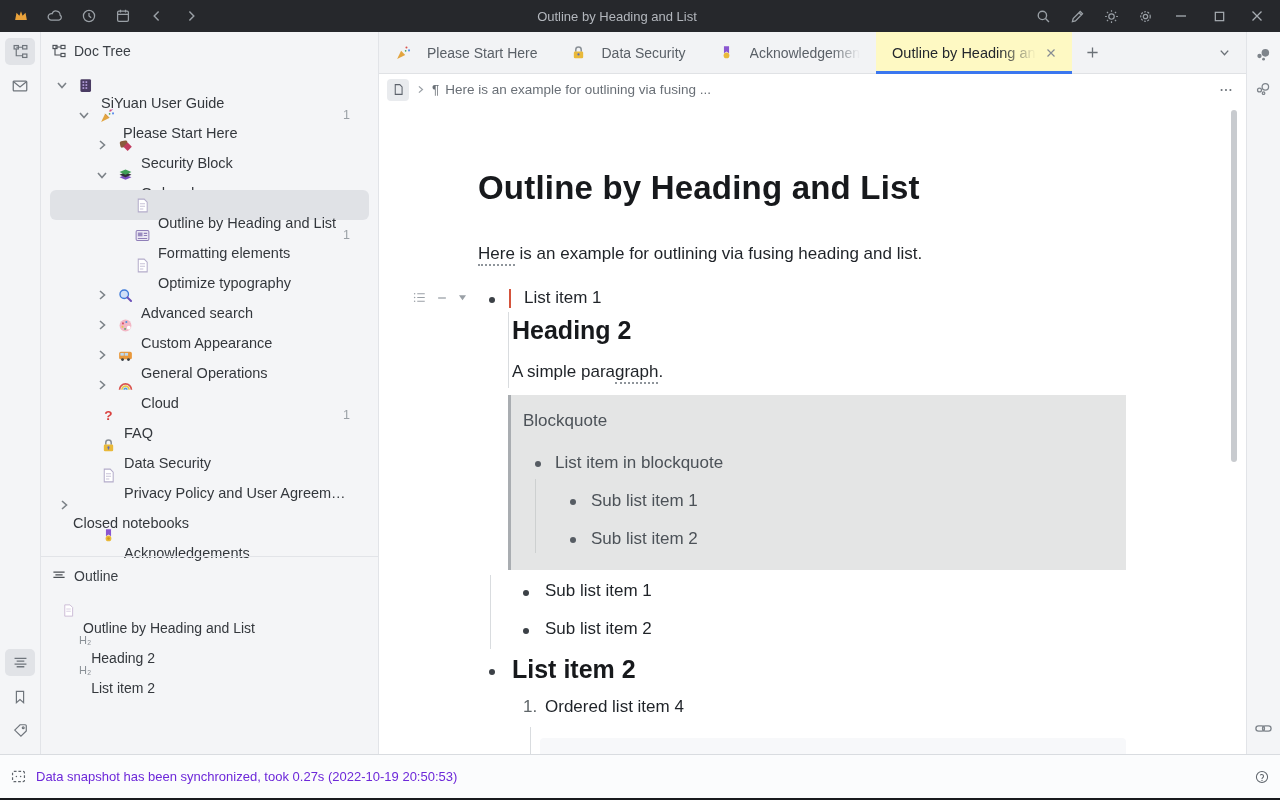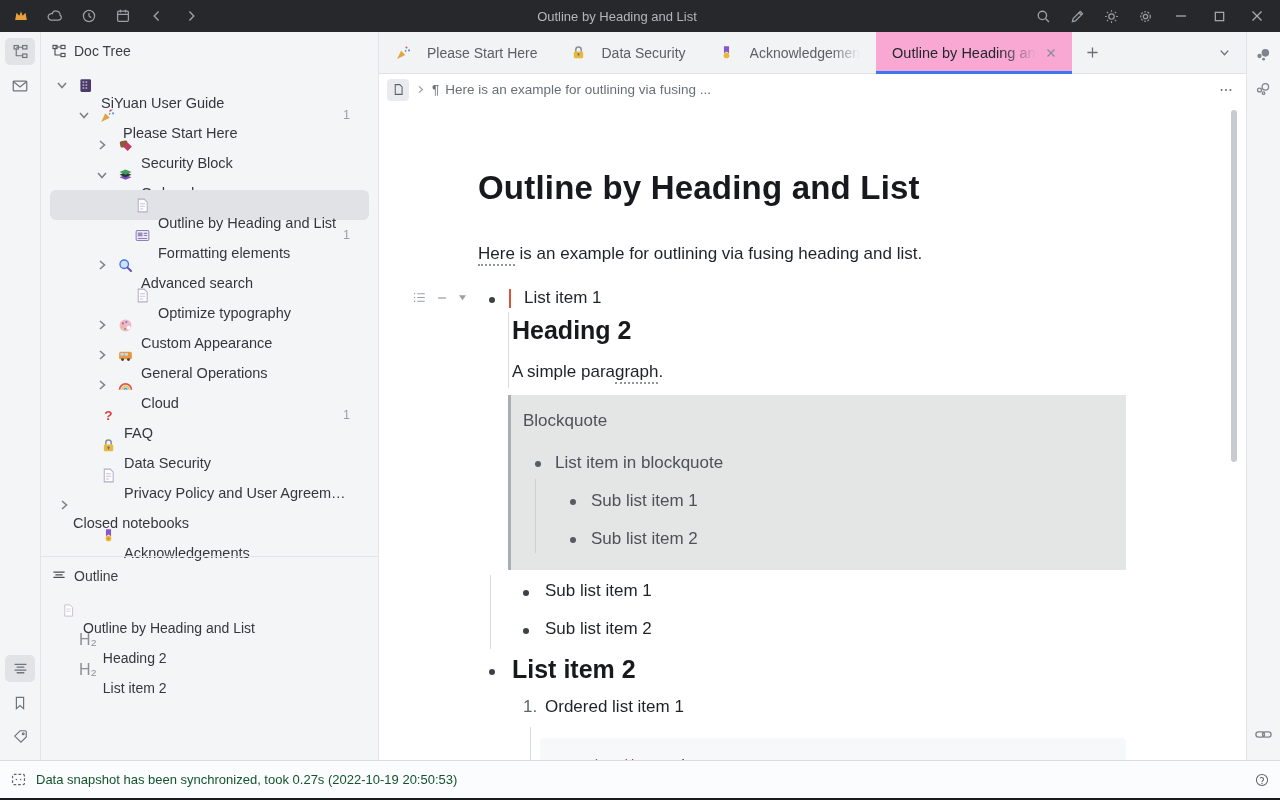--- a/index.html
+++ b/index.html
@@ -25,29 +25,29 @@
   
   .doctree-panel { width:338px; background:#f4f5f7; border-right:1px solid #e2e4e8; display:flex; flex-direction:column; flex:none; color:#34383d; }
   .panel-header { height:38px; display:flex; align-items:center; gap:7px; padding-left:10px; font-size:14px; color:#3a3f45; flex:none; }
   .trow { height:30px; display:flex; align-items:center; padding-right:28px; font-size:14.5px; white-space:nowrap; cursor:default; }
   .chev { width:14px; height:14px; margin-right:8px; color:#7c8288; flex:none; }
   .ticon { width:17px; height:17px; margin-right:7px; flex:none; display:flex; align-items:center; justify-content:center; }
   .tlabel { overflow:hidden; text-overflow:ellipsis;margin-top:36px; }
   .tcount { margin-left:auto; color:#9aa0a6; font-size:12.5px; }
   .trow.selected { background:#e0e2e6; border-radius:6px; margin:0 9px; padding-right:10px; }
   .outline-section { border-top:1px solid #e2e4e8; margin-top:6px; flex:1; }
-  .h2mark { color:#8a9096; font-size:16px; margin-right:6px; flex:none; }
+  .h2mark { color:#8a9096; font-size:11px; flex:none; }
 
   
   .center-col { flex:1; display:flex; flex-direction:column; min-width:0; background:#fff; position:relative; }
   .tabbar { height:42px; background:#f2f3f5; border-bottom:1px solid #e0e2e5; display:flex; align-items:stretch; flex:none; }
   .tab { display:flex; align-items:center; gap:8px; padding:0 16px; font-size:14px; color:#5a6067; position:relative; white-space:nowrap; }
   .tab .tab-label { max-width:118px; overflow:hidden; }
   .tab.truncated .tab-label { -webkit-mask-image:linear-gradient(90deg,#000 75%,transparent); mask-image:linear-gradient(90deg,#000 75%,transparent); }
-  .tab.active { background:#f9a8d4; color:#24282d; }
+  .tab.active { background:#fef9c3; color:#24282d; }
   .tab.active .tab-label { max-width:146px; font-size:14.5px; }
   .tab.active::after { content:""; position:absolute; left:0; right:0; bottom:-1px; height:3px; background:#3b77ef; }
   .tab-close { color:#868c93; margin-left:2px; display:flex; }
   .tab-plus { width:42px; display:flex; align-items:center; justify-content:center; color:#6b7177; }
   .tab-caret { margin-left:auto; width:44px; display:flex; align-items:center; justify-content:center; color:#6b7177; }
 
   .breadcrumb { height:31px; display:flex; align-items:center; gap:6px; padding:0 12px 0 8px; font-size:13.5px; color:#696f76; flex:none; }
   .bc-doc { width:22px; height:22px; background:#e9ebee; border-radius:4px; display:flex; align-items:center; justify-content:center; color:#5c626b; flex:none; }
   .bc-chev { color:#9aa0a6; display:flex; }
   .bc-text { white-space:nowrap; overflow:hidden; }
@@ -73,21 +73,21 @@
   .bq-guide { position:absolute; left:24px; top:84px; width:1px; height:74px; background:#cdd0d0; }
 
   .code-block { left:161px; top:633px; width:586px; height:120px; background:#f7f8fa; border-radius:4px; font-family:"DejaVu Sans Mono",monospace; font-size:14px; }
   .code-line { position:absolute; left:37px; top:19px; color:#24292f; }
   .code-ln { color:#9aa0a6; margin-right:9px; }
   .code-kw { color:#cf3341; }
 
   .scroll-thumb { position:absolute; right:9px; top:78px; width:6px; height:352px; background:#c8cbcf; border-radius:3px; }
 
   
-  .statusbar { height:38px; background:#fbfcfd; border-top:1px solid #d9dce0; display:flex; align-items:center; gap:9px; padding:0 10px; font-size:13px; color:#14532d; flex:none; }
+  .statusbar { height:44px; background:#fbfcfd; border-top:1px solid #d9dce0; display:flex; align-items:center; gap:9px; padding:0 10px; font-size:13px; color:#6d28d9; flex:none; }
   .status-help { margin-left:auto; color:#5f656c; display:flex; }
   .window-edge { height:2px; background:#191b1e; flex:none; }
 
   svg { display:block; }
   .emoji-svg { width:17px; height:17px; }
 </style>
 </head>
 <body>
 
 <div class="window">
@@ -299,41 +299,41 @@
             <svg class="emoji-svg" viewBox="0 0 20 20">
               <rect x="2.5" y="4" width="15" height="12" rx="1.5" fill="#ece9f4" stroke="#8f7fb8" stroke-width="1.2"></rect>
               <rect x="4.5" y="6.5" width="5.5" height="4.5" fill="#9a8cc0"></rect>
               <path d="M11.5 7.5 h4 M11.5 10 h4 M4.5 13.5 h11" stroke="#8f7fb8" stroke-width="1.2"></path>
             </svg>
           </span>
         <span class="tlabel">Formatting elements</span>
         <span class="tcount">1</span>
       </div>
 
+      <div class="trow" style="padding-left:93px">
+        <span class="ticon">
+            <svg class="emoji-svg" viewBox="0 0 20 20">
+              <path d="M5 2.5 h7 l3.5 3.5 v11.5 h-10.5 Z" fill="#fff" stroke="#b3acca" stroke-width="1.2"></path>
+              <path d="M7 8 h6 M7 11 h6 M7 14 h4" stroke="#c8c2d8" stroke-width="1.2"></path>
+            </svg>
+          </span>
+        <span class="tlabel">Optimize typography</span>
+      </div>
+
       <div class="trow" style="padding-left:54px">
         <svg class="chev" viewBox="0 0 14 14" fill="none" stroke="currentColor" stroke-width="1.6">
             <polyline points="5,3 9.5,7 5,11"></polyline>
           </svg>
         <span class="ticon">
             <svg class="emoji-svg" viewBox="0 0 20 20">
               <circle cx="8.5" cy="8.5" r="5" fill="#cfe0f7" stroke="#3f7bd9" stroke-width="1.6"></circle>
               <path d="M12.2 12.2 L16.5 16.5" stroke="#6a4fb8" stroke-width="2.4" stroke-linecap="round"></path>
             </svg>
           </span>
         <span class="tlabel">Advanced search</span>
-      </div>
-
-      <div class="trow" style="padding-left:93px">
-        <span class="ticon">
-            <svg class="emoji-svg" viewBox="0 0 20 20">
-              <path d="M5 2.5 h7 l3.5 3.5 v11.5 h-10.5 Z" fill="#fff" stroke="#b3acca" stroke-width="1.2"></path>
-              <path d="M7 8 h6 M7 11 h6 M7 14 h4" stroke="#c8c2d8" stroke-width="1.2"></path>
-            </svg>
-          </span>
-        <span class="tlabel">Optimize typography</span>
       </div>
 
       <div class="trow" style="padding-left:54px">
         <svg class="chev" viewBox="0 0 14 14" fill="none" stroke="currentColor" stroke-width="1.6">
             <polyline points="5,3 9.5,7 5,11"></polyline>
           </svg>
         <span class="ticon">
             <svg class="emoji-svg" viewBox="0 0 20 20">
               <circle cx="10" cy="10" r="7" fill="#f2b8c6"></circle>
               <circle cx="13.8" cy="12.5" r="2.2" fill="#fff"></circle>
@@ -577,21 +577,21 @@
         <span class="abs bullet" style="left:144px; top:485px;"></span>
         <div class="abs li-text" style="left:166px; top:476px;">Sub list item 1</div>
         <span class="abs bullet" style="left:144px; top:523px;"></span>
         <div class="abs li-text" style="left:166px; top:514px;">Sub list item 2</div>
 
         <span class="abs bullet" style="left:110px; top:564px;"></span>
         <div class="abs h2" style="left:133px; top:550px;">List item 2</div>
 
         <div class="abs guide" style="left:151px; top:622px; height:45px;"></div>
         <div class="abs li-text" style="left:144px; top:592px; color:#5f6569;">1.</div>
-        <div class="abs li-text" style="left:166px; top:592px;">Ordered list item 1</div>
+        <div class="abs li-text" style="left:166px; top:592px;">Ordered list item 4</div>
 
         <div class="abs code-block">
           <div class="code-line">
             <span class="code-ln">1</span><span class="code-kw">heading</span> <span>main</span>
           </div>
         </div>
       </div>
 
       <div class="scroll-thumb"></div>
     </div>

